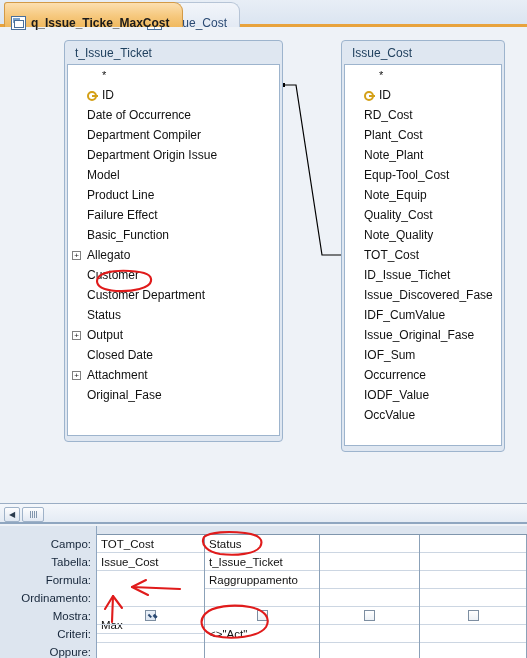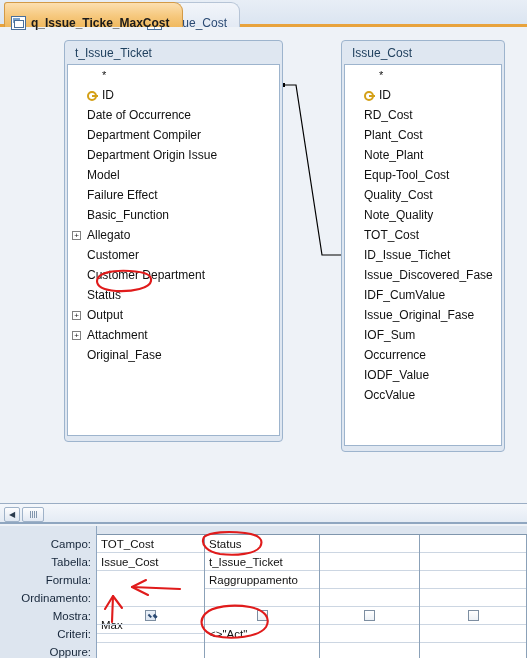--- a/index.html
+++ b/index.html
@@ -174,20 +174,24 @@
         <div class="fld">
           <span class="spacer"></span>
           <span class="nm">Department Origin Issue</span>
         </div>
         <div class="fld">
           <span class="spacer"></span>
           <span class="nm">Model</span>
         </div>
         <div class="fld">
           <span class="spacer"></span>
+          <span class="nm">Product Line</span>
+        </div>
+        <div class="fld">
+          <span class="spacer"></span>
           <span class="nm">Failure Effect</span>
         </div>
         <div class="fld">
           <span class="spacer"></span>
           <span class="nm">Basic_Function</span>
         </div>
         <div class="fld">
           <span class="exp">+</span>
           <span class="nm">Allegato</span>
         </div>
@@ -199,20 +203,24 @@
           <span class="spacer"></span>
           <span class="nm">Customer Department</span>
         </div>
         <div class="fld">
           <span class="spacer"></span>
           <span class="nm">Status</span>
         </div>
         <div class="fld">
           <span class="exp">+</span>
           <span class="nm">Output</span>
+        </div>
+        <div class="fld">
+          <span class="spacer"></span>
+          <span class="nm">Closed Date</span>
         </div>
         <div class="fld">
           <span class="exp">+</span>
           <span class="nm">Attachment</span>
         </div>
         <div class="fld">
           <span class="spacer"></span>
           <span class="nm">Original_Fase</span>
         </div>
       </div>
@@ -238,20 +246,24 @@
           <span class="spacer"></span>
           <span class="nm">Plant_Cost</span>
         </div>
         <div class="fld">
           <span class="spacer"></span>
           <span class="nm">Note_Plant</span>
         </div>
         <div class="fld">
           <span class="spacer"></span>
           <span class="nm">Equp-Tool_Cost</span>
+        </div>
+        <div class="fld">
+          <span class="spacer"></span>
+          <span class="nm">Note_Equip</span>
         </div>
         <div class="fld">
           <span class="spacer"></span>
           <span class="nm">Quality_Cost</span>
         </div>
         <div class="fld">
           <span class="spacer"></span>
           <span class="nm">Note_Quality</span>
         </div>
         <div class="fld">

